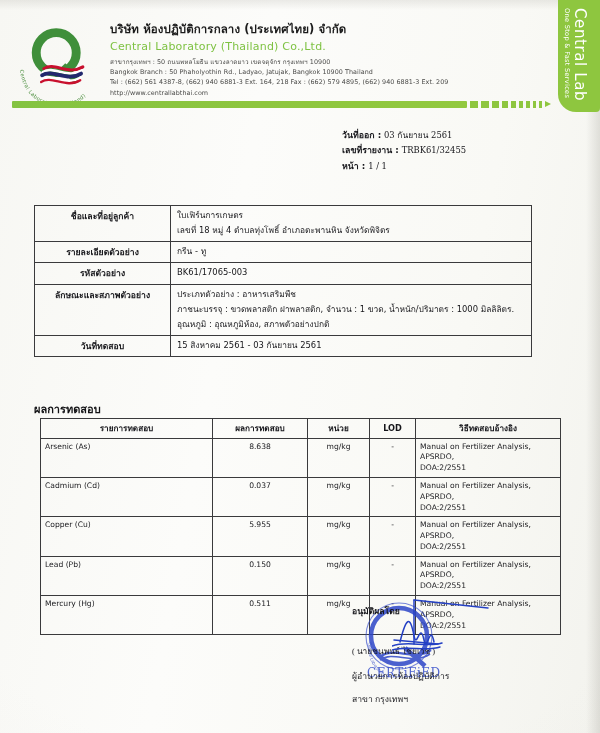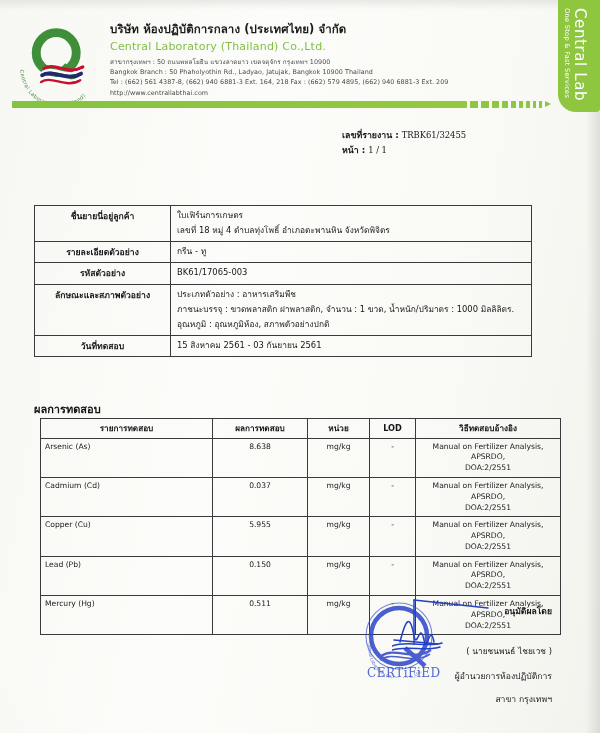--- a/index.html
+++ b/index.html
@@ -176,28 +176,29 @@
   }
   #results-table tbody td {
     font-size: 7.6px; color: #1a1a1e;
     padding: 3px 4px; line-height: 1.42;
     vertical-align: top; height: 24px;
   }
   td.c-param { width: 172px; text-align: left; }
   td.c-result { width: 95px; text-align: center; }
   td.c-unit   { width: 62px; text-align: center; }
   td.c-lod    { width: 46px; text-align: center; }
-  td.c-method { width: 145px; text-align: center; }
+  td.c-method { width: 145px; text-align: left; }
   .method-l2 { display: block; }
 
   
   #sign-block {
     position: absolute; left: 352px; top: 604px; width: 200px;
-    text-align: right;
+    text-align: left;
     color: #15151a;
+    font-family: Liberation Serif, serif;
   }
   #sign-approved-by { font-size: 8.6px; font-weight: 600; position: relative; z-index: 3; }
   #sign-name { font-size: 8.4px; margin-top: 26px; position: relative; z-index: 3; }
   #sign-position { font-size: 8.6px; margin-top: 11px; position: relative; z-index: 3; }
   #sign-branch { font-size: 8.6px; margin-top: 9px; position: relative; z-index: 3; }
 
   
   #stamp {
     position: absolute; left: 359px; top: 600px;
     width: 92px; height: 78px;
@@ -280,34 +281,38 @@
       <span class="gdot" style="left:49px; width:4px; height:7px;"></span>
       <span class="gdot" style="left:56px; width:4px; height:7px;"></span>
       <span class="gdot" style="left:63px; width:3px; height:7px;"></span>
       <span class="gdot" style="left:69px; width:3px; height:7px;"></span>
     </div>
     <div id="green-arrow"></div>
   </div>
 
   <div id="meta-block">
     <div class="meta-row">
+      <span class="meta-label">วันที่ออก :</span>
+      <span class="meta-value">03 กันยายน 2561</span>
+    </div>
+    <div class="meta-row">
       <span class="meta-label">เลขที่รายงาน :</span>
       <span class="meta-value">TRBK61/32455</span>
     </div>
     <div class="meta-row">
       <span class="meta-label">หน้า :</span>
       <span class="meta-value">1 / 1</span>
     </div>
   </div>
 
 
   <table id="info-table">
     <tbody>
         <tr>
-          <td class="label">ชื่นยายนี่อยู่ลูกค้า</td>
+          <td class="label">ชื่อและที่อยู่ลูกค้า</td>
           <td class="value">
             <span class="vline">ใบเฟิร์นการเกษตร</span>
             <span class="vline">เลขที่ 18 หมู่ 4 ตำบลทุ่งโพธิ์ อำเภอตะพานหิน จังหวัดพิจิตร</span>
           </td>
         </tr>
         <tr>
           <td class="label">รายละเอียดตัวอย่าง</td>
           <td class="value">
             <span class="vline">กรีน - ทู</span>
           </td>

